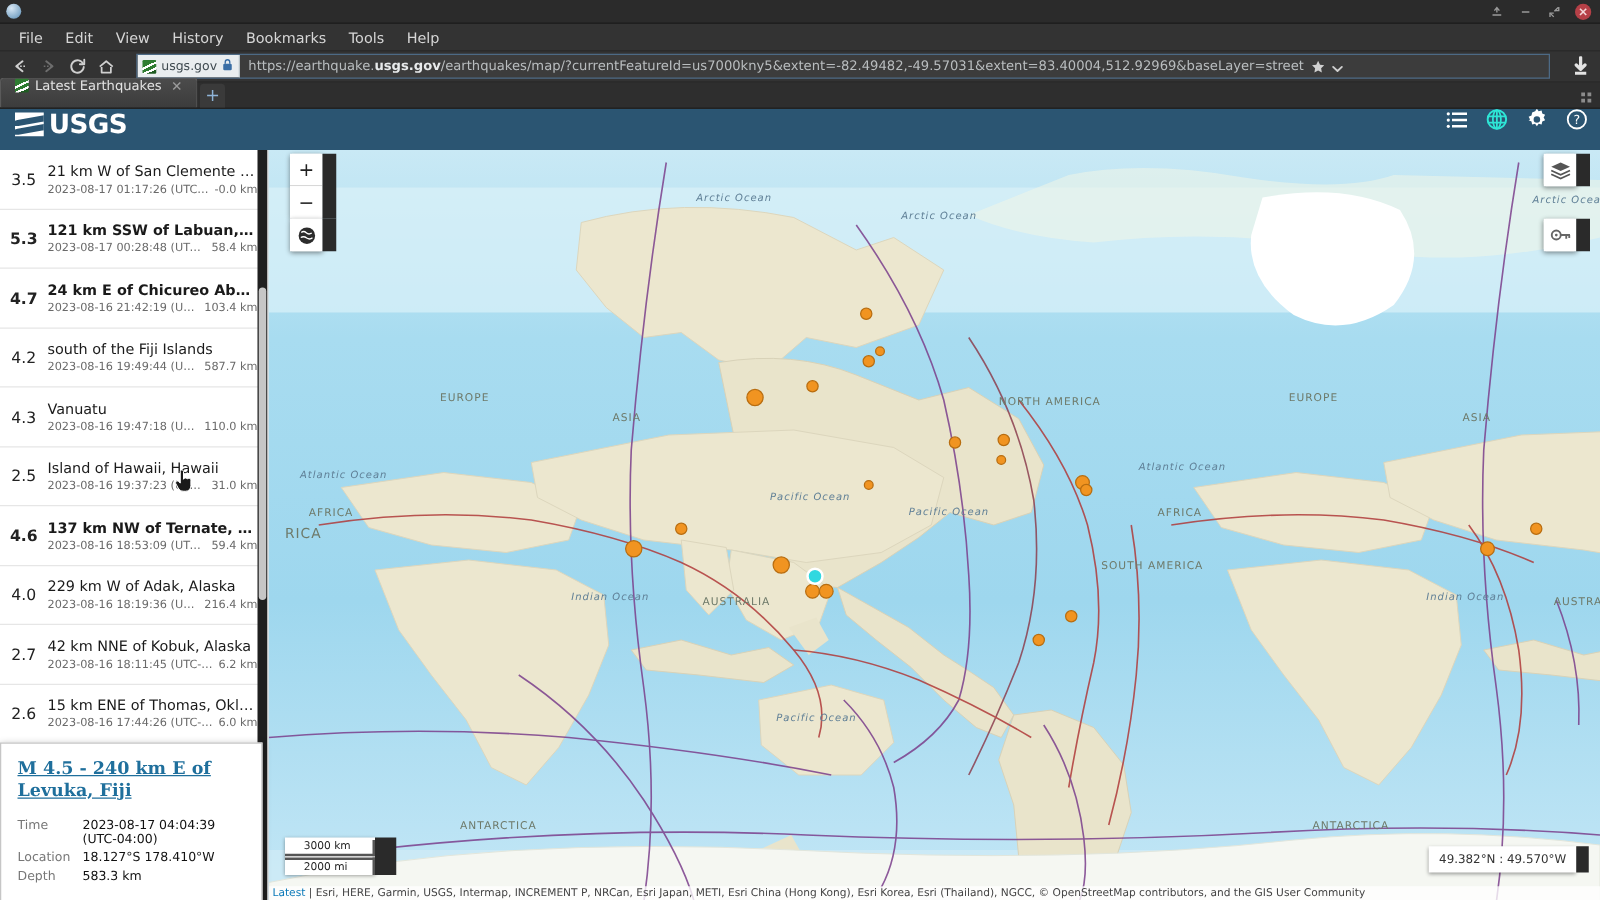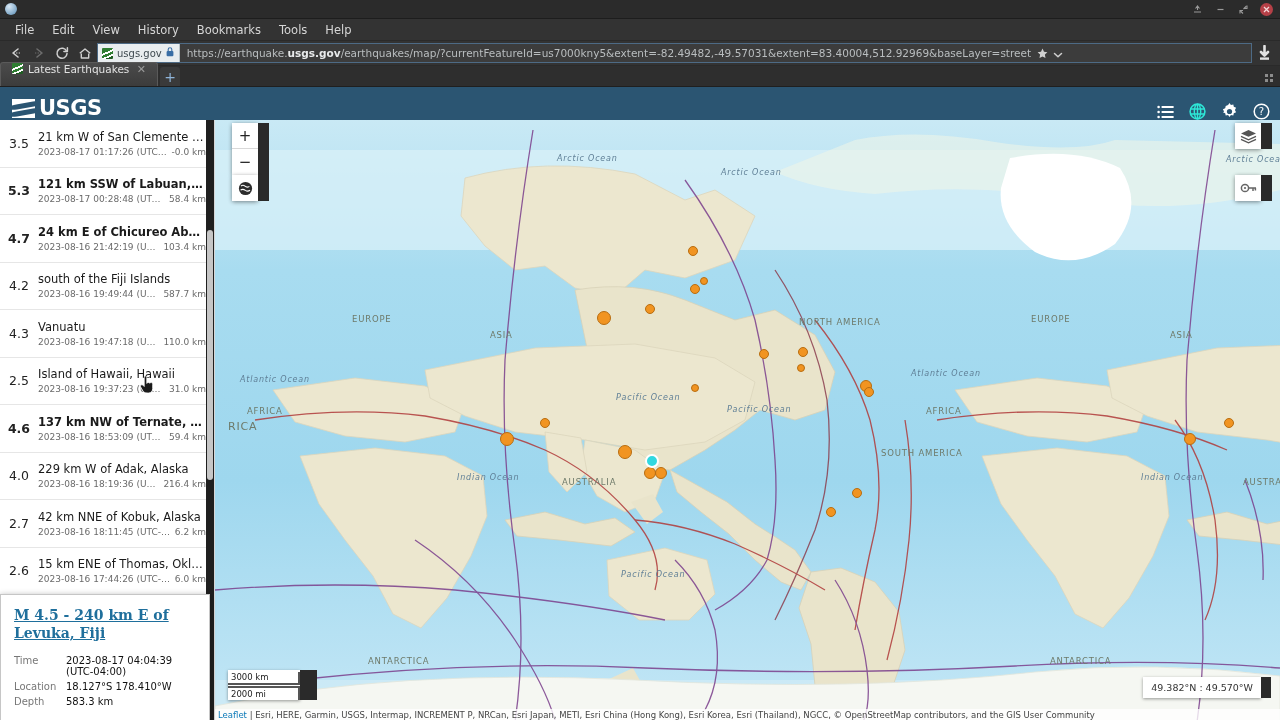--- a/index.html
+++ b/index.html
@@ -44,21 +44,21 @@
     height: 25px; background: #333333; display: flex; align-items: center;
     padding: 0 5px; gap: 2px; border-bottom: 1px solid #2a2a2a;
   }
   .nav-btn {
     width: 21px; height: 20px; display: flex; align-items: center; justify-content: center;
     color: #cfcfcf; font-size: 13px;
   }
   .nav-btn.dim { color: #6d6d6d; }
   .urlbar {
     flex: 1; height: 20px; background: #3c3c3c; border: 1px solid #4d6a85;
-    display: flex; align-items: center; margin: 0 0; overflow: hidden;
+    display: flex; align-items: center; margin: 0 12px; overflow: hidden;
   }
   .url-ident {
     display: flex; align-items: center; gap: 4px; background: #e9edef;
     height: 100%; padding: 0 5px 0 4px; border-right: 1px solid #b9c3c8;
   }
   .url-ident .favicon {
     width: 11px; height: 11px;
     background: linear-gradient(155deg,#2f7d32 0 38%, #ffffff 38% 50%, #2f7d32 50% 66%, #ffffff 66% 78%, #1f5c22 78%);
     border-radius: 1px;
   }
@@ -96,21 +96,21 @@
     margin-left: 2px;
   }
   .tabstrip .grid-menu {
     position: absolute; right: 7px; bottom: 4px;
     display: grid; grid-template-columns: repeat(2, 3px); gap: 2px;
   }
   .tabstrip .grid-menu i { width: 3px; height: 3px; background: #8c8c8c; display: block; }
 
   
   .usgs-header {
-    height: 33px; background: #2b5572; display: flex; align-items: flex-end;
+    height: 33px; background: #2b5572; display: flex; align-items: flex-start;
     padding: 0 10px 0 12px;
   }
   .usgs-logo { display: flex; align-items: center; gap: 4px; }
   .usgs-wave {
     width: 23px; height: 19px; position: relative; overflow: hidden;
     background: #fff;
   }
   .usgs-wave::before, .usgs-wave::after {
     content: ""; position: absolute; left: -4px; width: 34px; height: 5px;
     background: #2b5572; border-radius: 50%/100%;
@@ -182,21 +182,21 @@
   .ctl-home { left: 17px; top: 55px; }
   .ctl-layers { right: 19px; top: 3px; }
   .ctl-legend { right: 19px; top: 55px; }
   .mapctl.right .shadow { left: auto; right: -11px; }
 
   .scalebar {
     position: absolute; left: 13px; bottom: 22px; background: #fff;
     box-shadow: 0 1px 3px rgba(0,0,0,.4); padding: 2px 0 0 0; width: 72px;
   }
   .scalebar .line {
-    font-size: 8.5px; color: #222; padding: 0 3px 1px 3px;
+    font-size: 8.5px; color: #222; padding: 0 3px 1px 15px;
     border-bottom: 2px solid #555; border-right: 2px solid #555;
   }
   .scalebar .line.second { border-bottom: none; border-top: 2px solid #555; margin-top: 1px; padding-top: 1px;}
   .scalebar .blk { position: absolute; left: 72px; top: 0; bottom: 0; width: 17px; background: #2a2a2a; }
 
   .coordbox {
     position: absolute; right: 19px; bottom: 24px; background: #fff;
     box-shadow: 0 1px 3px rgba(0,0,0,.4);
     font-size: 9.5px; color: #333; padding: 5px 8px;
   }
@@ -663,21 +663,21 @@
       <div class="line">3000 km</div>
       <div class="line second">2000 mi</div>
     </div>
 
     <div class="coordbox">
       <div class="blk"></div>
       <span>49.382°N : 49.570°W</span>
     </div>
 
     <div class="attribution">
-      <a href="#">Leaflet</a><span> | Esri, HERE, Garmin, USGS, Intermap, INCREMENT P, NRCan, Esri Japan, METI, Esri China (Hong Kong), Esri Korea, Esri (Thailand), NGCC, © OpenStreetMap contributors, and the GIS User Community</span>
+      <a href="#">Latest</a><span> | Esri, HERE, Garmin, USGS, Intermap, INCREMENT P, NRCan, Esri Japan, METI, Esri China (Hong Kong), Esri Korea, Esri (Thailand), NGCC, © OpenStreetMap contributors, and the GIS User Community</span>
     </div>
   </div>
 
   <div class="popup">
     <h2>M 4.5 - 240 km E of Levuka, Fiji</h2>
     <div class="row">
       <span class="k">Time</span>
       <span class="v">2023-08-17 04:04:39 (UTC-04:00)</span>
     </div>
     <div class="row">

